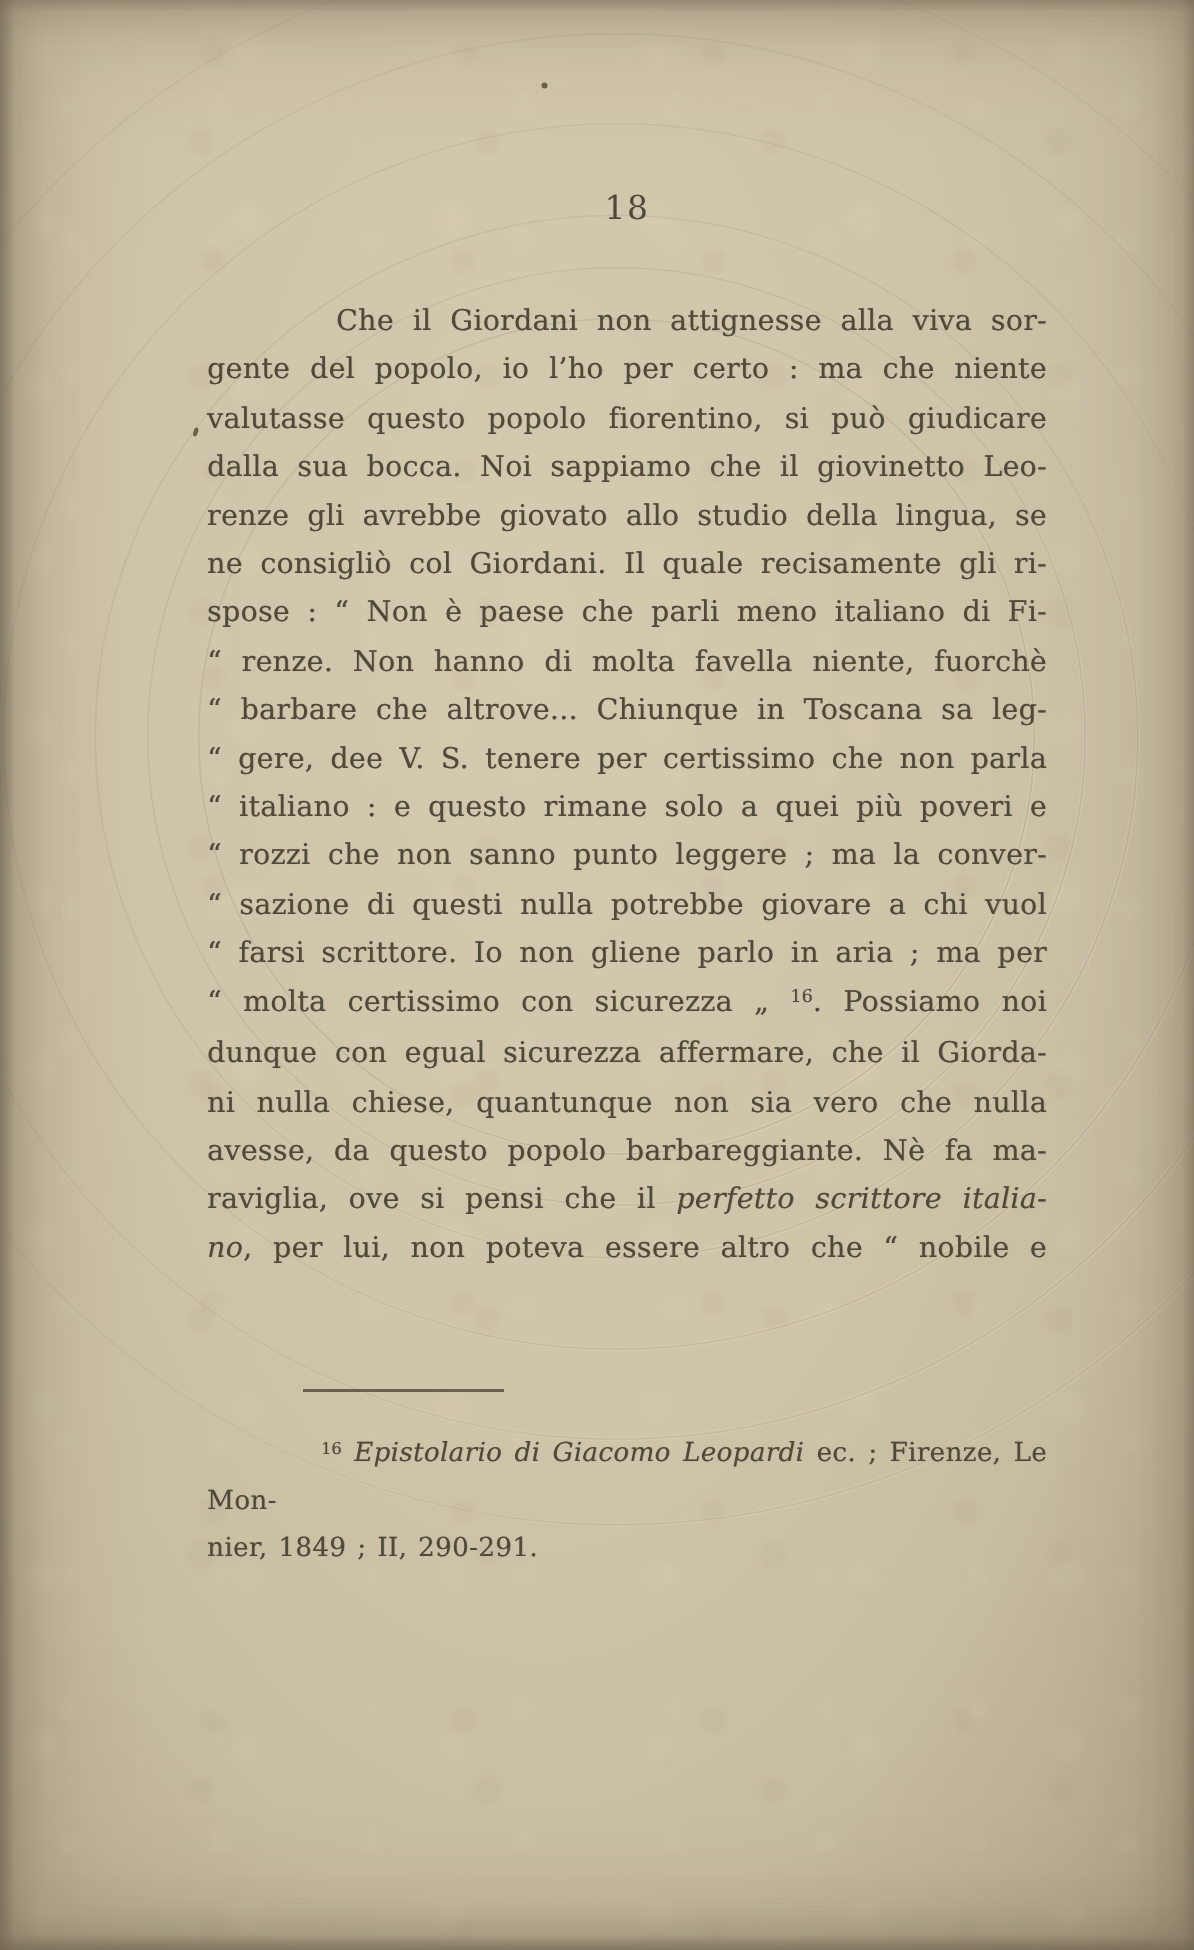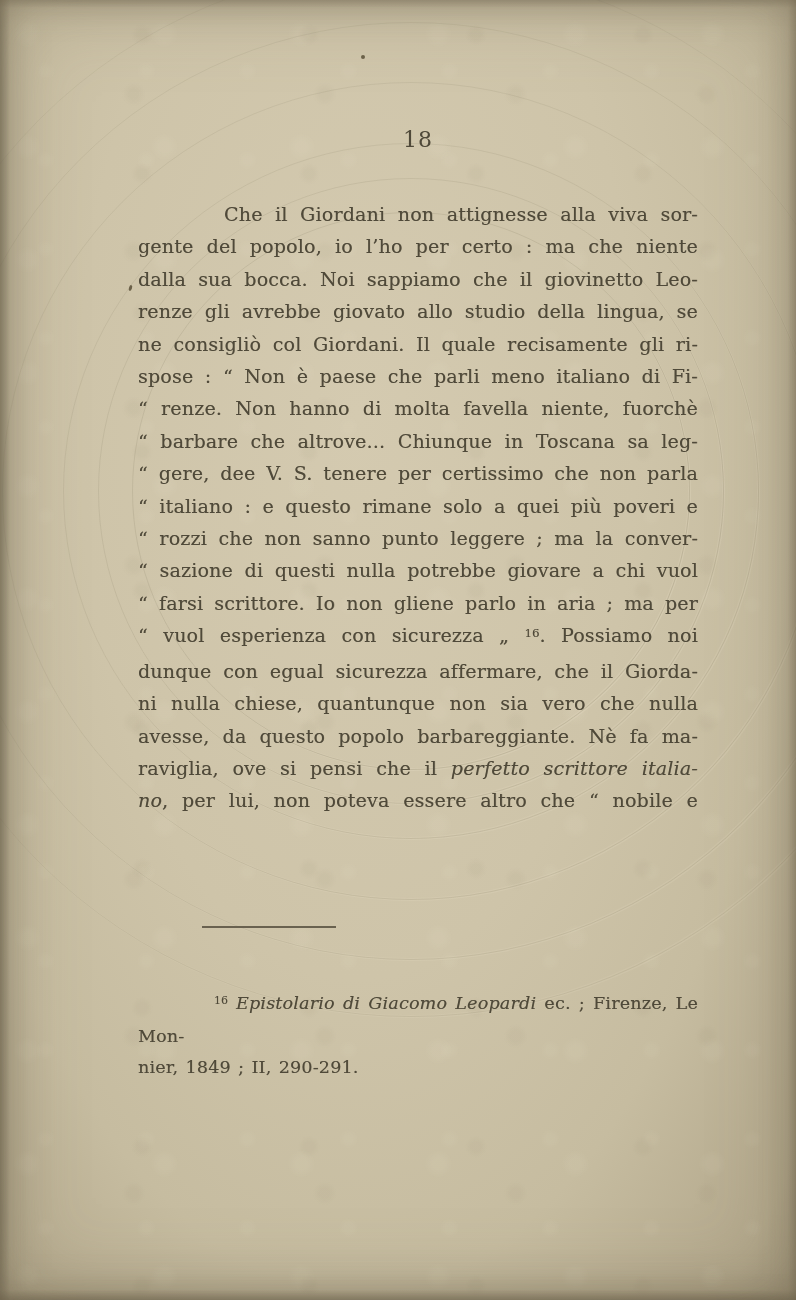--- a/index.html
+++ b/index.html
@@ -68,21 +68,21 @@
   .line.indent{text-indent:86px;}
   .line.nojust{text-align-last:left;}
   .it{font-style:italic;}
   .sup{font-size:0.62em;position:relative;top:-0.48em;letter-spacing:0;}
 
   .rule{
     position:absolute;left:202px;top:926px;width:134px;height:2px;
     background:var(--rule,#57503f);opacity:0.85;
   }
 
-  .footnote{top:988px;font-size:17.5px;line-height:31px;}
+  .footnote{top:954px;font-size:17.5px;line-height:31px;}
   .footnote .line.indent{text-indent:76px;}
 </style>
 </head>
 <body>
 
 <div class="page">
 
   <div class="grain"></div>
 
   <div class="stamp">
@@ -98,32 +98,33 @@
   <div class="specks">
     <span class="speck-dot"></span>
     <span class="speck-comma"></span>
   </div>
 
   <div class="pagenum">18</div>
 
   <div class="textblock body-text">
       <div class="line indent"><span>Che il Giordani non attignesse alla viva sor-</span></div>
       <div class="line"><span>gente del popolo, io l’ho per certo : ma che niente</span></div>
+      <div class="line"><span>valutasse questo popolo fiorentino, si può giudicare</span></div>
       <div class="line"><span>dalla sua bocca. Noi sappiamo che il giovinetto Leo-</span></div>
       <div class="line"><span>renze gli avrebbe giovato allo studio della lingua, se</span></div>
       <div class="line"><span>ne consigliò col Giordani. Il quale recisamente gli ri-</span></div>
       <div class="line"><span>spose : “ Non è paese che parli meno italiano di Fi-</span></div>
       <div class="line"><span>“ renze. Non hanno di molta favella niente, fuorchè</span></div>
       <div class="line"><span>“ barbare che altrove... Chiunque in Toscana sa leg-</span></div>
       <div class="line"><span>“ gere, dee V. S. tenere per certissimo che non parla</span></div>
       <div class="line"><span>“ italiano : e questo rimane solo a quei più poveri e</span></div>
       <div class="line"><span>“ rozzi che non sanno punto leggere ; ma la conver-</span></div>
       <div class="line"><span>“ sazione di questi nulla potrebbe giovare a chi vuol</span></div>
       <div class="line"><span>“ farsi scrittore. Io non gliene parlo in aria ; ma per</span></div>
-      <div class="line"><span>“ vuol esperienza con sicurezza „ </span><span class="sup">16</span><span>. Possiamo noi</span></div>
+      <div class="line"><span>“ molta certissimo con sicurezza „ </span><span class="sup">16</span><span>. Possiamo noi</span></div>
       <div class="line"><span>dunque con egual sicurezza affermare, che il Giorda-</span></div>
       <div class="line"><span>ni nulla chiese, quantunque non sia vero che nulla</span></div>
       <div class="line"><span>avesse, da questo popolo barbareggiante. Nè fa ma-</span></div>
       <div class="line"><span>raviglia, ove si pensi che il </span><span class="it">perfetto scrittore italia-</span></div>
       <div class="line"><span class="it">no</span><span>, per lui, non poteva essere altro che “ nobile e</span></div>
     </div>
 
   <div class="rule"></div>
 
   <div class="textblock footnote">

